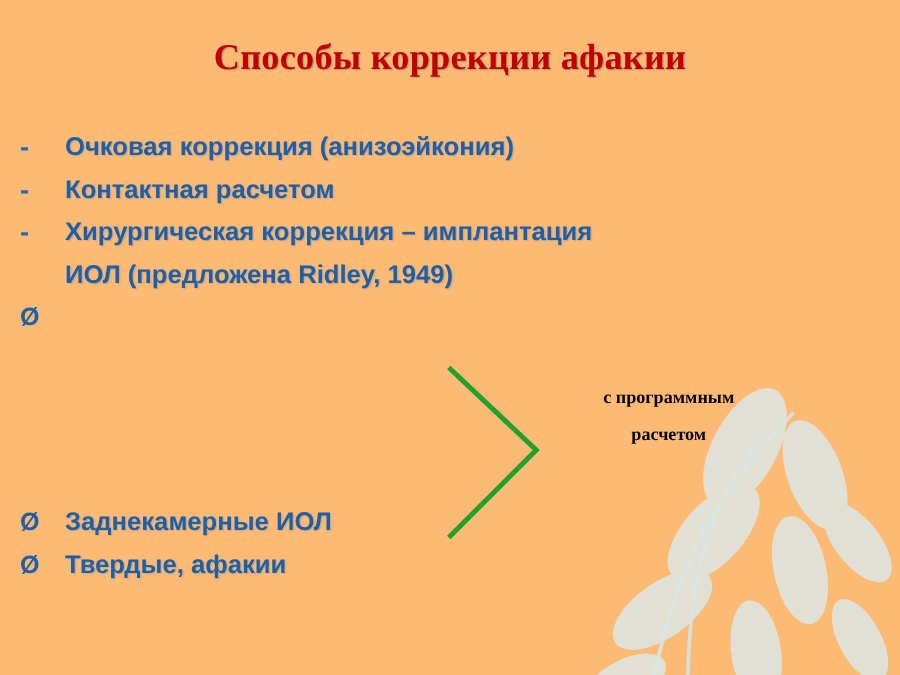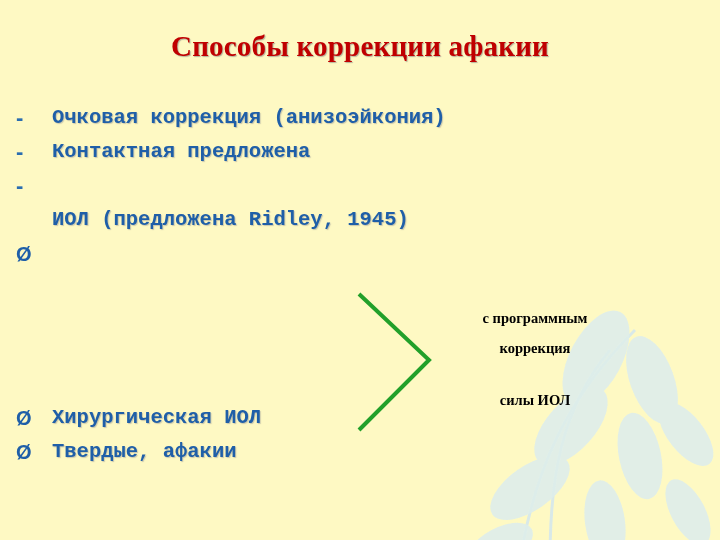--- a/index.html
+++ b/index.html
@@ -10,21 +10,21 @@
     width: 720px;
     height: 540px;
     overflow: hidden;
     background: #ffffff;
     font-family: "Liberation Sans", sans-serif;
   }
   #slide {
     position: relative;
     width: 720px;
     height: 540px;
-    background: #fef9c3;
+    background: #fdba74;
     overflow: hidden;
   }
   
   #leaves {
     position: absolute;
     right: -10px;
     bottom: -20px;
     width: 330px;
     height: 330px;
     opacity: 0.85;
@@ -67,21 +67,21 @@
   }
   .marker.dash {
     color: #2a6db0;
     font-size: 22px;
   }
   .btext {
     color: #1f5fa8;
     font-size: 20.5px;
     font-weight: bold;
     line-height: 30px;
-    font-family: Liberation Mono, monospace;
+    font-family: Liberation Sans, sans-serif;
     text-shadow: 1px 1px 1px rgba(150,150,150,0.5);
   }
   .bullets2 {
     position: absolute;
     left: 14px;
     top: 403px;
     width: 690px;
   }
   #annot {
     position: absolute;
@@ -132,48 +132,48 @@
 
   <div id="title">Способы коррекции афакии</div>
 
   <div class="bullets">
     <div class="brow">
       <span class="marker dash">-</span>
       <span class="btext">Очковая коррекция (анизоэйкония)</span>
     </div>
     <div class="brow">
       <span class="marker dash">-</span>
-      <span class="btext">Контактная предложена</span>
+      <span class="btext">Контактная расчетом</span>
     </div>
     <div class="brow">
       <span class="marker dash">-</span>
+      <span class="btext">Хирургическая коррекция – имплантация</span>
     </div>
     <div class="brow">
       <span class="marker"></span>
-      <span class="btext">ИОЛ (предложена Ridley, 1945)</span>
+      <span class="btext">ИОЛ (предложена Ridley, 1949)</span>
     </div>
     <div class="brow">
       <span class="marker">Ø</span>
     </div>
   </div>
 
   <svg id="brace" viewBox="0 0 110 150">
     <path d="M4 6 L74 72 L4 142" fill="none" stroke="#22a02a" stroke-width="4" stroke-linejoin="miter" stroke-linecap="butt"></path>
   </svg>
 
   <div id="annot">
     <span class="l1">с  программным</span>
-    <span class="l2">коррекция</span>
-    <span class="l3">силы ИОЛ</span>
+    <span class="l2">расчетом</span>
   </div>
 
   <div class="bullets2">
     <div class="brow">
       <span class="marker">Ø</span>
-      <span class="btext">Хирургическая  ИОЛ</span>
+      <span class="btext">Заднекамерные  ИОЛ</span>
     </div>
     <div class="brow">
       <span class="marker">Ø</span>
       <span class="btext">Твердые, афакии</span>
     </div>
   </div>
 
 </div>
 
 </body></html>

